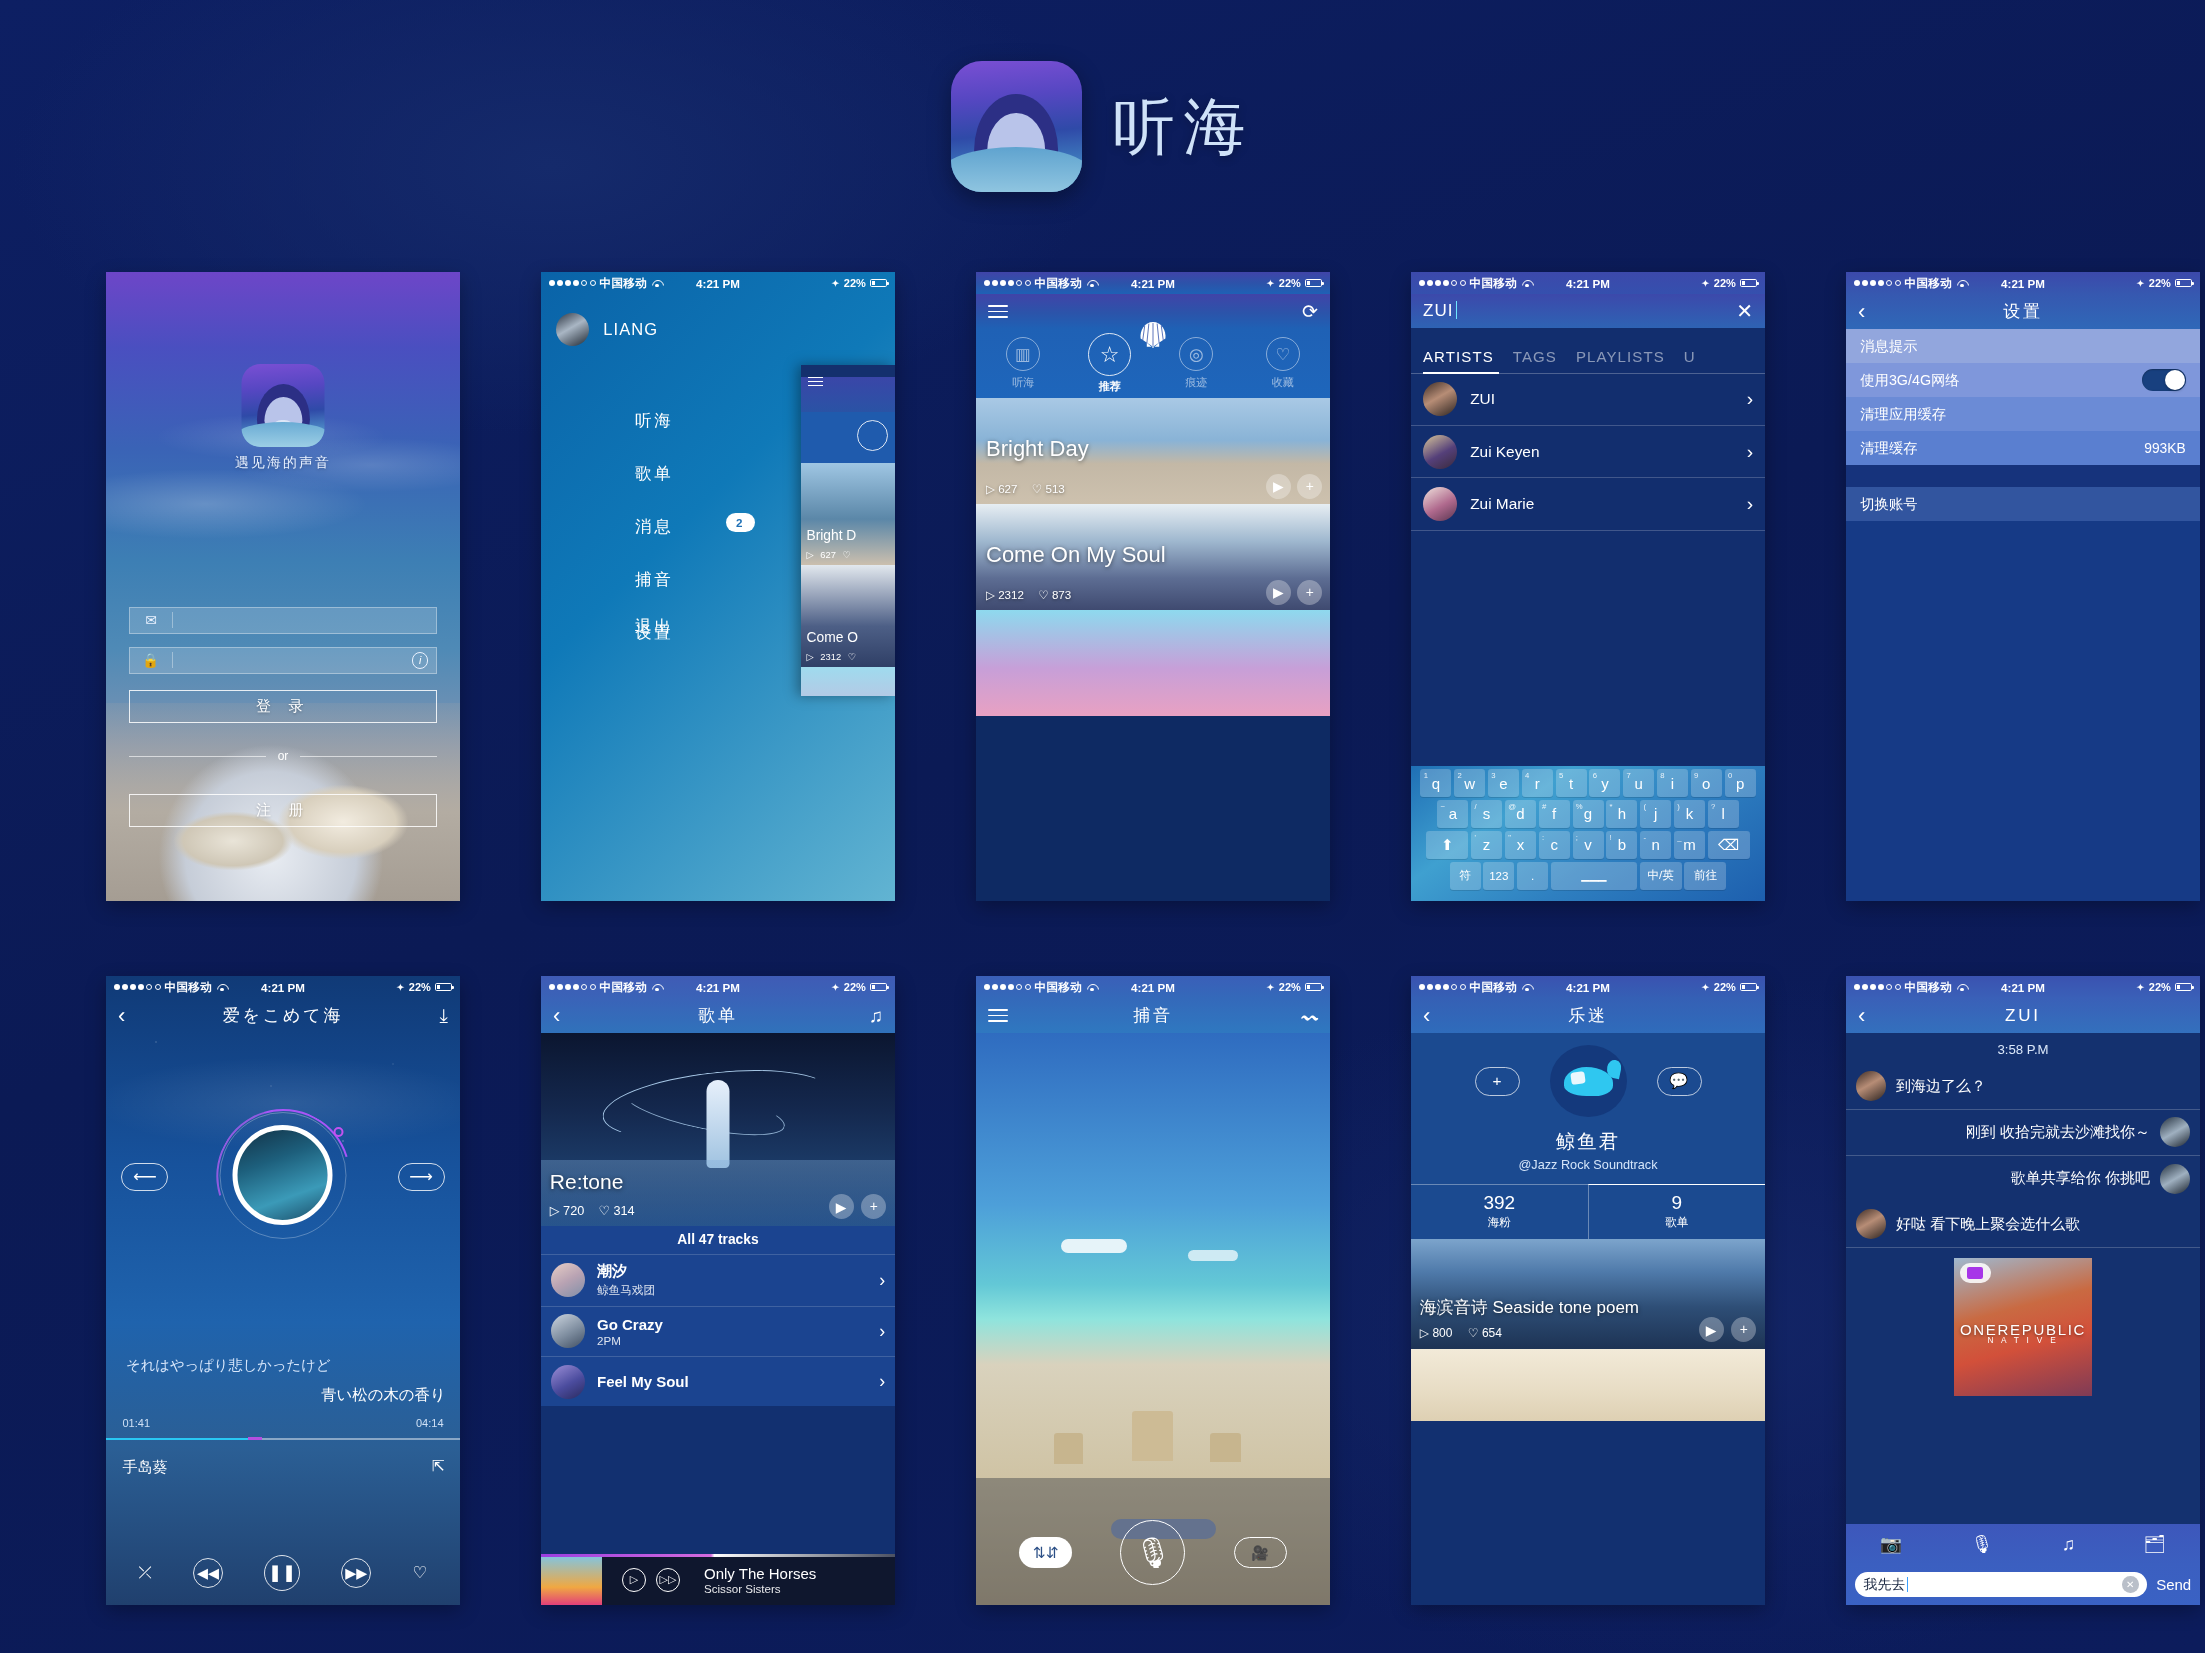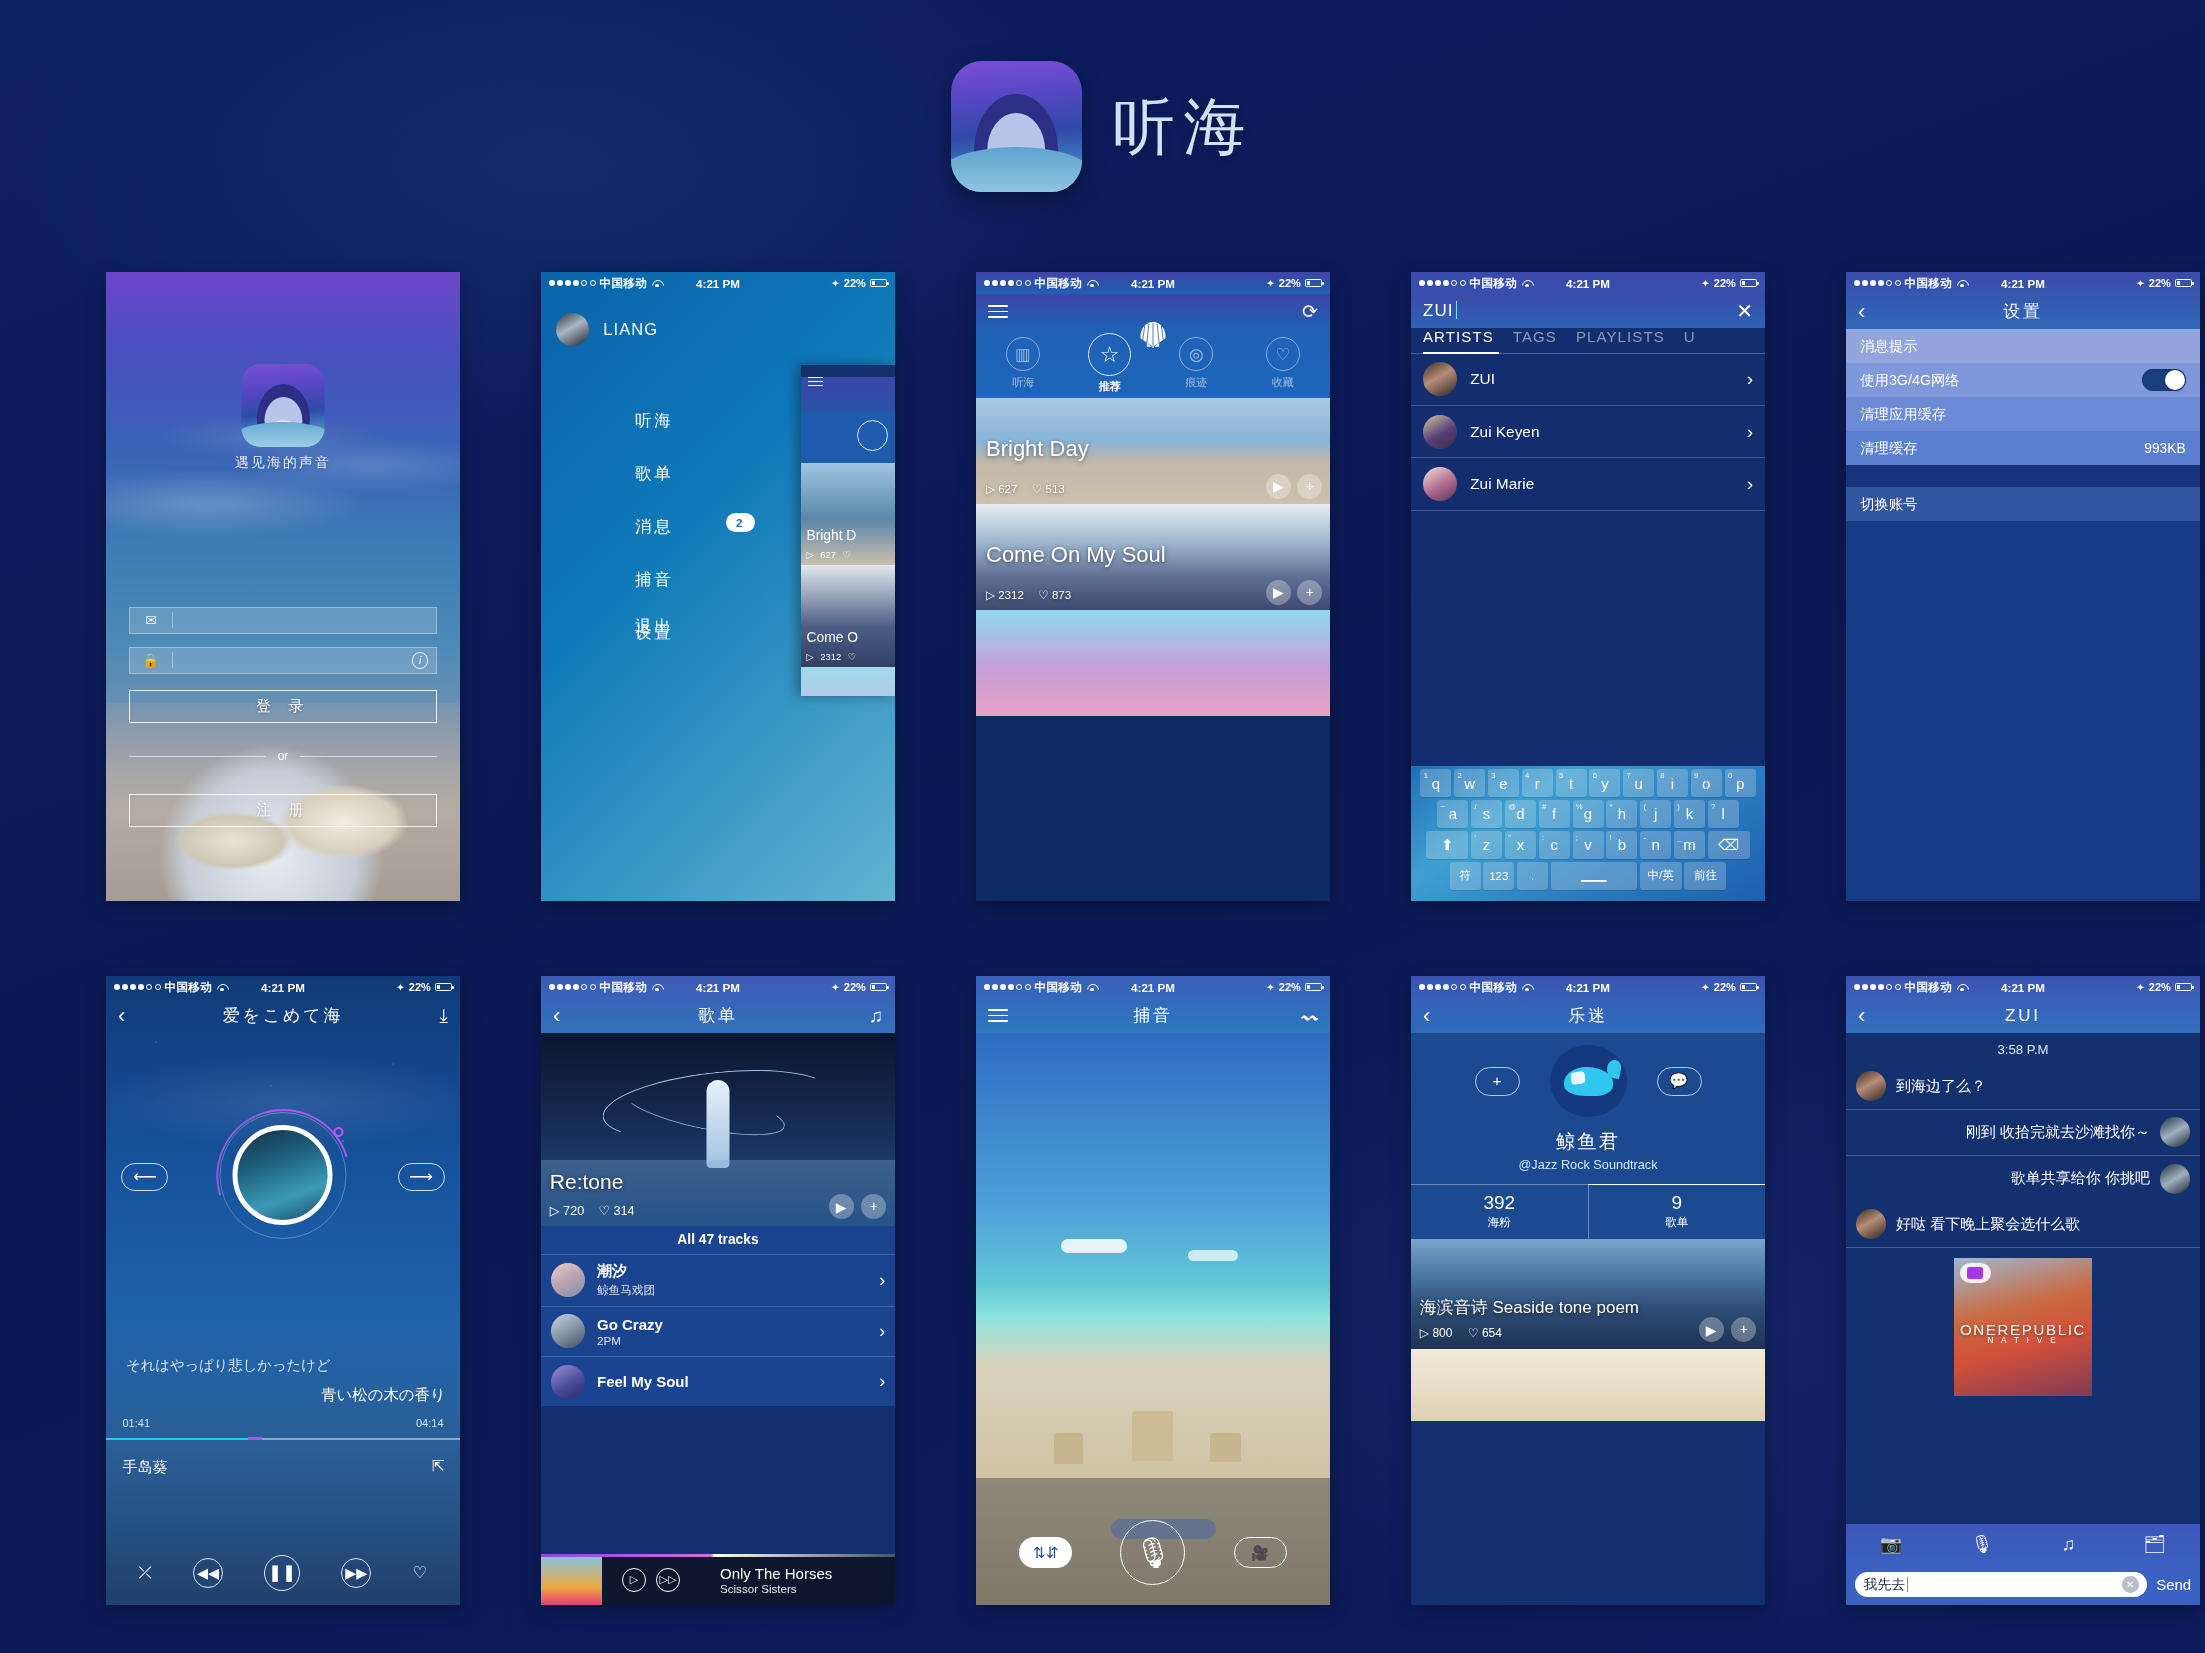--- a/index.html
+++ b/index.html
@@ -160,21 +160,21 @@
   .img-shell{ background:linear-gradient(180deg,#a9c9e5 0%,#89b3d6 40%,#c3b8a6 62%,#cdc1ae 100%); }
   .img-vinyl{ background:linear-gradient(180deg,#e7eef3 0%,#9fb8cf 35%,#5d6d93 70%,#3f4a70 100%); }
   .img-pink{ background:linear-gradient(180deg,#8ed9ee 0%,#c79fd8 55%,#e8a1c2 100%); }
 
   
   .s4{ background:#122e6e; }
   .s4 .sbar{ height:34px; background:linear-gradient(180deg,#3c49ab,#2e63b4); display:flex;align-items:center;padding:0 12px;}
   .s4 .sq{ font-size:17px; letter-spacing:1.1px; }
   .s4 .caret{ display:inline-block;width:1.1px;height:17.6px;background:#6ee6ff;margin-left:2.2px;vertical-align:-2.8px;}
   .s4 .xico{ margin-left:auto; font-size:20px; font-weight:300;}
-  .s4 .tabs{ display:flex; align-items:center; gap:19px; padding:0 12px 0; font-size:15px; letter-spacing:1.1px;}
+  .s4 .tabs{ display:flex; align-items:center; gap:19px; padding:20px 12px 0; font-size:15px; letter-spacing:1.1px;}
   .s4 .tabs .t{ opacity:.5; }
   .s4 .tabs .t.on{ opacity:1; }
   .s4 .underline{ height:2.2px; width:76px; background:#fff; margin:6.6px 0 0 12px;}
   .s4 .divlite{ height:0.6px; background:rgba(255,255,255,.25); margin-top:-1.1px;}
   .s4 .arow{ display:flex; align-items:center; gap:13.2px; padding:8.8px 12px; border-bottom:0.6px solid rgba(255,255,255,.2);}
   .s4 .aav{ width:34px;height:34px;border-radius:50%; }
   .s4 .an{ font-size:15.4px; }
   .s4 .ch{ margin-left:auto; font-size:19px; font-weight:300;}
   .kb{ position:absolute; left:0; bottom:0; width:100%; height:135px;
     background:linear-gradient(145deg,#1f6fb5 0%,#3fa0d0 30%,#2e7fc0 60%,#1d5fae 100%); padding:3.3px 2.2px;}
@@ -259,21 +259,21 @@
   .s7 .trk .th{ width:34px;height:34px;border-radius:50%; position:relative; overflow:hidden;}
   .s7 .trk .tn{ font-size:15px; font-weight:bold; }
   .s7 .trk .ta{ font-size:11.6px; opacity:.85; margin-top:1.7px;}
   .s7 .trk .ch{ margin-left:auto; font-size:17.6px; font-weight:300;}
   .s7 .mini{ position:absolute; left:0; bottom:0; width:100%; height:51px; background:#0f172e; display:flex; align-items:center;}
   .s7 .mini .mprog{ position:absolute; left:0; top:0; height:2.8px; width:100%;
     background:linear-gradient(90deg,#9a3ee0 0%,#d46bdd 48%,#ffffff 49%,rgba(255,255,255,.25) 100%);}
   .s7 .mini .mart{ width:61px; height:51px; background:linear-gradient(180deg,#7bc6ea 0%,#f0a842 65%,#e23f7a 100%); }
   .s7 .mini .mbtns{ display:flex; gap:10px; margin-left:20px; }
   .s7 .mini .mb{ width:24px;height:24px;border-radius:50%;border:1.1px solid #fff;display:flex;align-items:center;justify-content:center;font-size:11px;}
-  .s7 .mini .mtxt{ margin-left:40px; }
+  .s7 .mini .mtxt{ margin-left:24px; }
   .s7 .mini .mt{ font-size:15px; } .s7 .mini .ms{ font-size:11.6px; opacity:.9; }
 
   
   .s8{ background:#0e2a63; }
   .s8 .nb{ background:linear-gradient(180deg,#3a5fb8,#2f7cc0); }
   .s8 .photo{ position:absolute; left:0; top:57px; right:0; bottom:0;
     background:linear-gradient(180deg,#2f6cc0 0%,#4d9fd9 30%,#63c8d6 44%,#8fe4dd 50%,#d9d2bd 58%,#cfc3a4 78%,#b8a98b 100%); }
   .s8 .photo .cloud{ position:absolute; left:24%; top:36%; width:66px;height:14.3px;background:rgba(255,255,255,.85);border-radius:10px;}
   .s8 .photo .cloud2{ position:absolute; left:60%; top:38%; width:50px;height:11px;background:rgba(255,255,255,.7);border-radius:7.7px;}
   .s8 .photo .castle{ position:absolute; left:44%; top:66%; width:41px;height:50px;background:#cdbb95;border-radius:3.3px 3.3px 0 0;}

